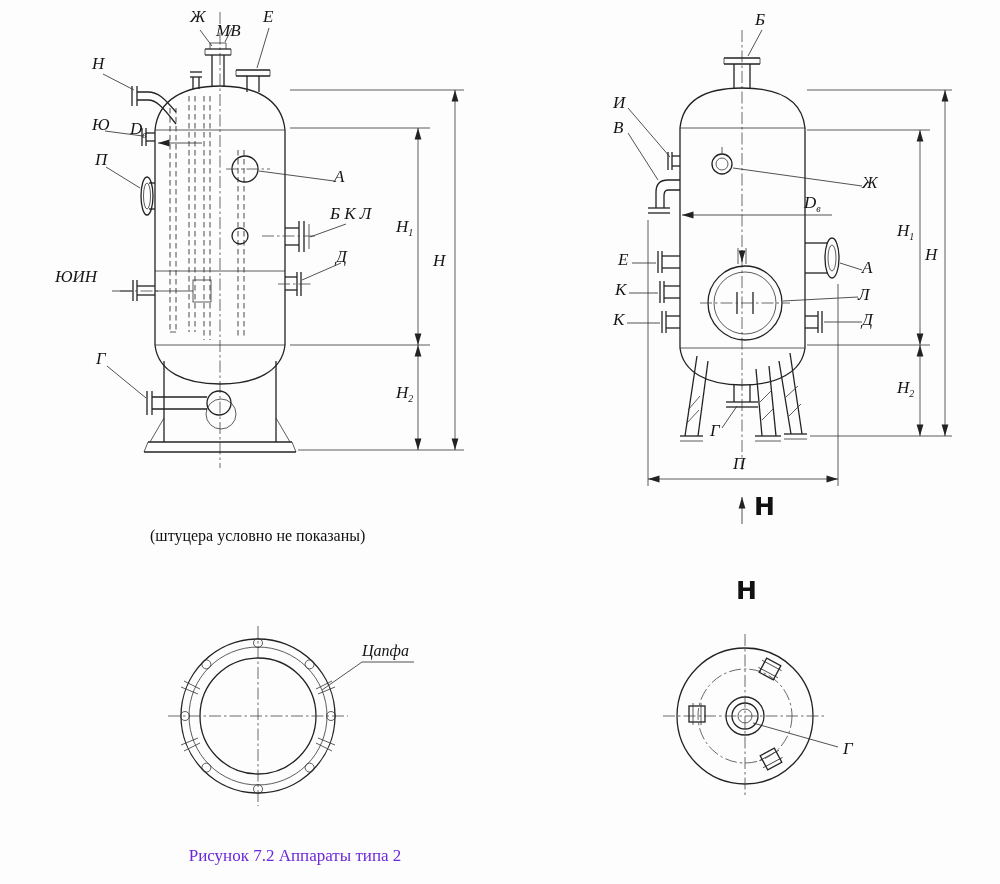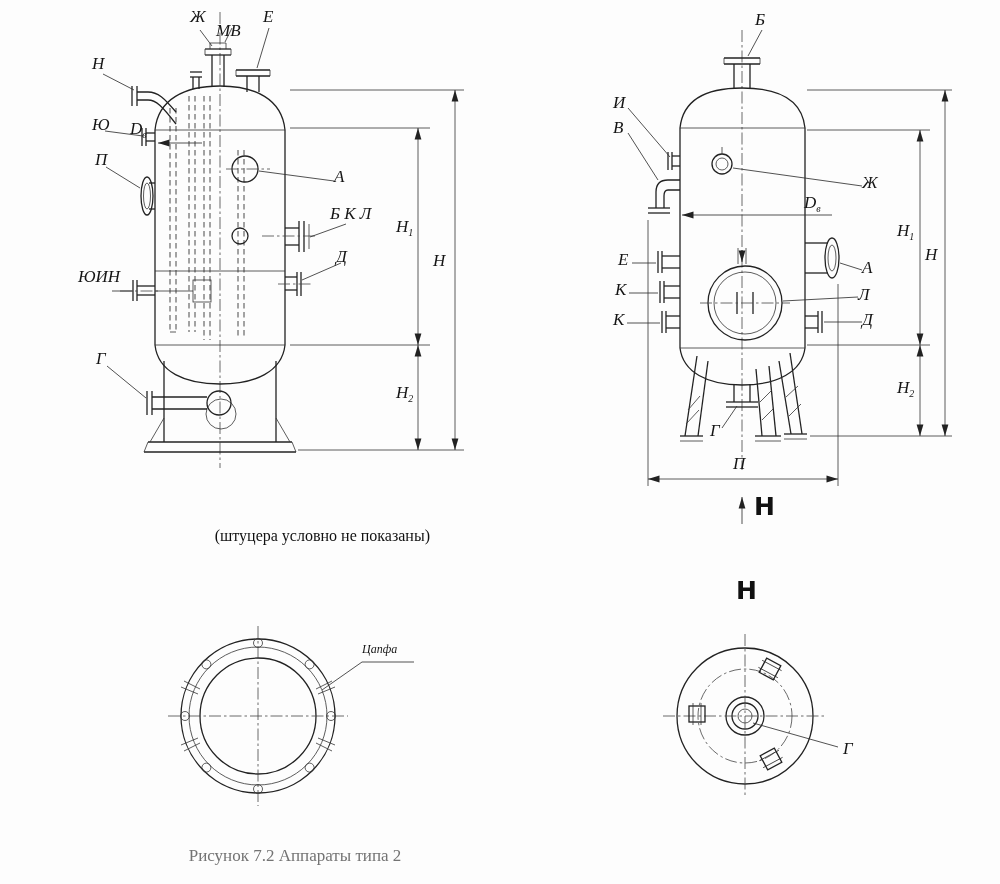--- a/index.html
+++ b/index.html
@@ -3,25 +3,25 @@
 <meta charset="utf-8">
 <style>
   * { margin:0; padding:0; box-sizing:border-box; }
   html,body { background:#ffffff; }
   .canvas { position:relative; width:1000px; height:884px; background:#fdfdfd;
             font-family:"Liberation Serif", serif; overflow:hidden; }
   .canvas > svg { position:absolute; left:0; top:0; }
   .lbl { position:absolute; font:italic 17px "Liberation Serif", serif; color:#151515;
          white-space:nowrap; line-height:1; }
   .lbl sub { font-size:10px; }
-  .small { font-size:12px; }
-  .cap { position:absolute; font:17px "Liberation Serif", serif; color:#737373;
+  .small { font-size:16px; }
+  .cap { position:absolute; font:17px "Liberation Serif", serif; color:#6d28d9;
          text-align:center; white-space:nowrap; }
   .note { position:absolute; font:16px "Liberation Serif", serif; color:#111;
-          text-align:right; white-space:nowrap; }
+          text-align:left; white-space:nowrap; }
   .big-h { position:absolute; font:bold 25px "DejaVu Sans", sans-serif; color:#111; line-height:1; }
   .ln  { stroke:#222; stroke-width:1.3; fill:none; }
   .tn  { stroke:#333; stroke-width:0.8; fill:none; }
   .ld  { stroke:#333; stroke-width:0.85; fill:none; }
   .cl  { stroke:#444; stroke-width:0.8; fill:none; stroke-dasharray:12 3 2.5 3; }
   .dsh { stroke:#333; stroke-width:0.9; fill:none; stroke-dasharray:5.5 3.5; }
 </style>
 </head>
 <body>
 
@@ -406,21 +406,21 @@
   <span class="lbl" style="left:190px;top:8px">Ж</span>
   <span class="lbl" style="left:216px;top:22px">МВ</span>
   <span class="lbl" style="left:263px;top:8px">Е</span>
   <span class="lbl" style="left:92px;top:55px">Н</span>
   <span class="lbl" style="left:92px;top:116px">Ю</span>
   <span class="lbl" style="left:95px;top:151px">П</span>
   <span class="lbl" style="left:130px;top:120px"><span>D</span><sub>в</sub></span>
   <span class="lbl" style="left:334px;top:168px">А</span>
   <span class="lbl" style="left:330px;top:205px">Б К Л</span>
   <span class="lbl" style="left:336px;top:248px">Д</span>
-  <span class="lbl" style="left:78px;top:268px">ЮИН</span>
+  <span class="lbl" style="left:55px;top:268px">ЮИН</span>
   <span class="lbl" style="left:96px;top:350px">Г</span>
 
   <span class="lbl" style="left:396px;top:218px"><span>Н</span><sub>1</sub></span>
   <span class="lbl" style="left:433px;top:252px">Н</span>
   <span class="lbl" style="left:396px;top:384px"><span>Н</span><sub>2</sub></span>
 
   <span class="note" style="left:150px;top:527px;width:280px">(штуцера условно не показаны)</span>
   <span class="lbl small" style="left:362px;top:643px">Цапфа</span>
   <span class="cap" style="left:155px;top:846px;width:280px">Рисунок 7.2 Аппараты типа 2</span>
 

